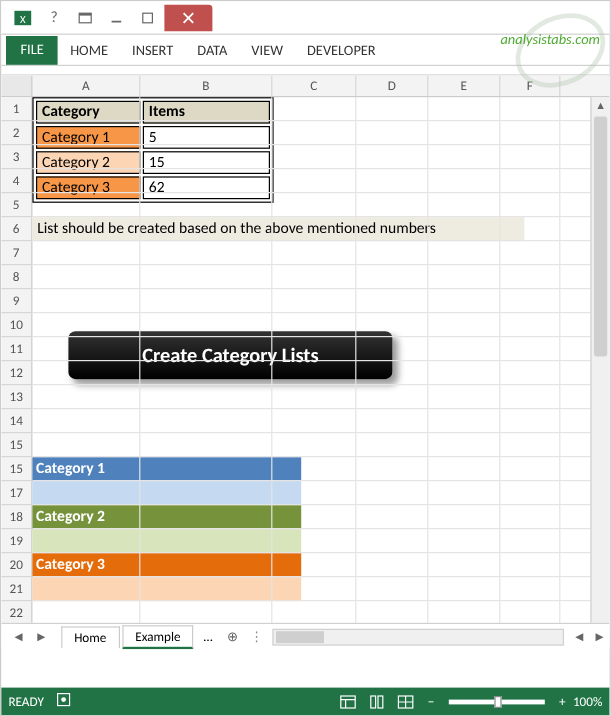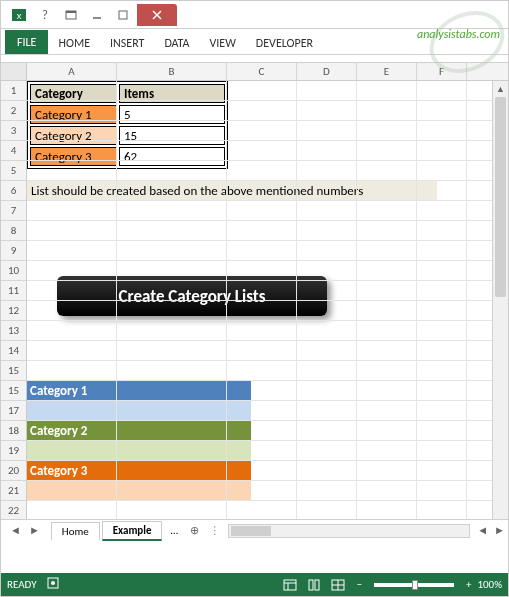--- a/index.html
+++ b/index.html
@@ -60,21 +60,21 @@
   .band.sub { font-weight:normal; }
 
   
   .vscroll { position:absolute; right:0; top:18px; bottom:0; width:16px; background:#f0f0f0; border-left:1px solid #d0d0d0; }
   .vscroll .thumb { position:absolute; left:2px; right:2px; top:2px; height:200px; background:#cfcfcf; border-radius:2px; }
   .vscroll .arr { position:absolute; left:0; right:0; height:16px; text-align:center; font-size:9px; color:#666; line-height:16px;}
   .hscroll-area { position:absolute; left:0; right:0; bottom:0; height:22px; background:#fff; border-top:1px solid #d0d0d0; display:flex; align-items:center; font-size:11px; }
   .sheet-nav { display:flex; align-items:center; gap:2px; padding:0 6px; color:#666; }
   .sheet-nav span { padding:0 3px; }
   .sheet-tab { padding:2px 10px; border:1px solid #ccc; border-bottom:none; background:#fff; margin-left:2px; }
-  .sheet-tab.active { border-bottom:2px solid #217346; font-weight:bold; }
+  .sheet-tab.active { border-bottom:2px solid #217346; font-weight:normal; }
   .hscroll { flex:1; margin:0 4px; height:14px; background:#f0f0f0; position:relative; border:1px solid #d0d0d0; }
   .hscroll .thumb { position:absolute; left:2px; top:1px; bottom:1px; width:40px; background:#cfcfcf; }
 
   
   .status { position:absolute; left:0; right:0; bottom:0; height:23px; background:#217346; color:#fff; display:flex; align-items:center; font-size:11px; padding:0 6px; }
   .status .sp { flex:1; }
   .viewbtn { width:22px; height:16px; margin:0 1px; display:flex; align-items:center; justify-content:center; }
   .viewbtn svg { display:block; }
   .zoom-slider { width:80px; height:4px; background:#fff; margin:0 6px; position:relative; }
   .zoom-slider .knob { position:absolute; left:38px; top:-3px; width:6px; height:10px; background:#fff; border:1px solid #888; }

